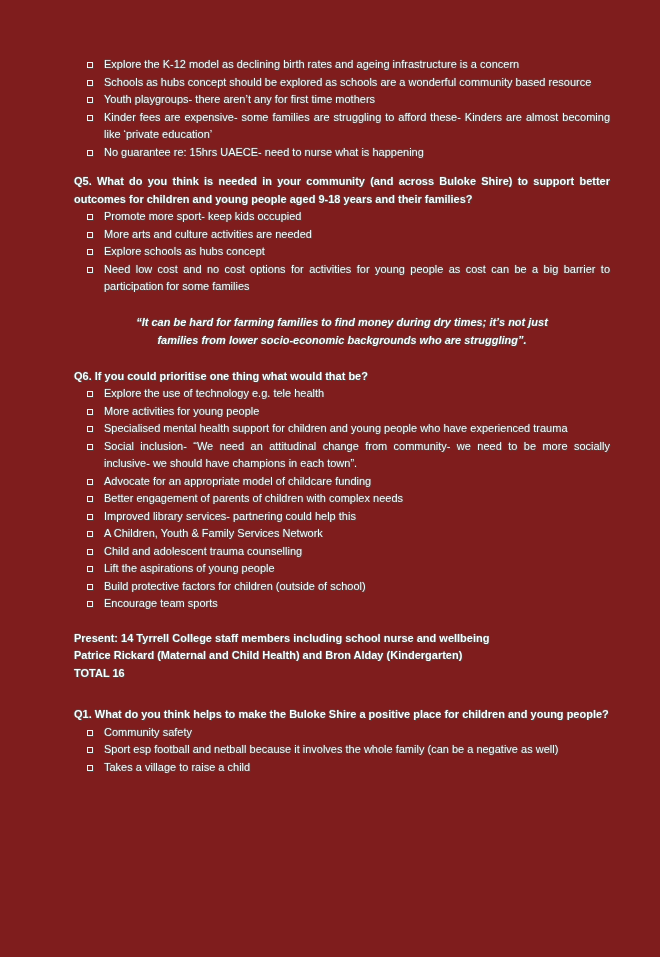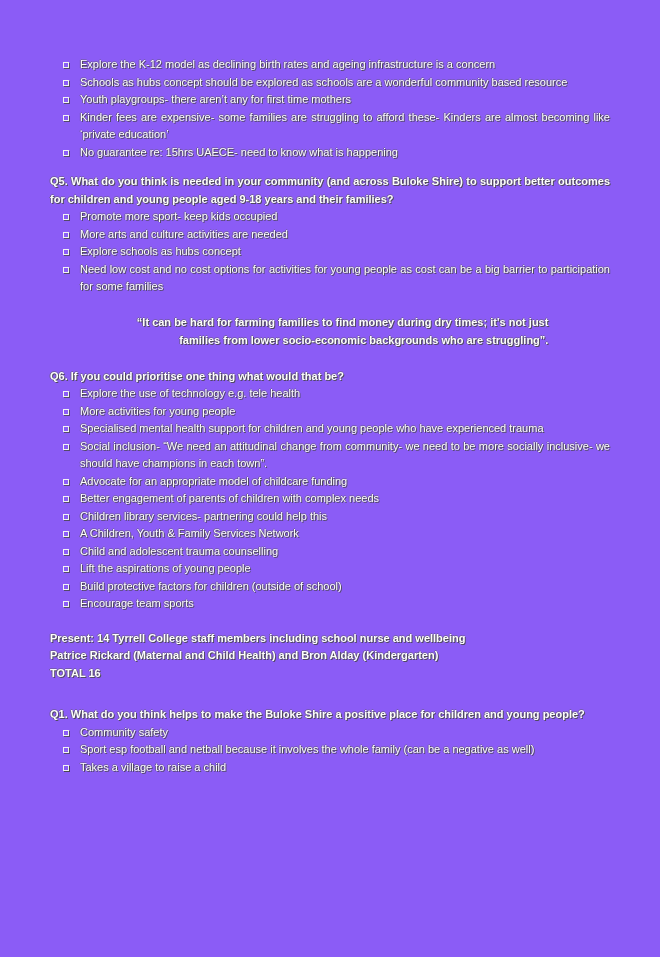--- a/index.html
+++ b/index.html
@@ -11,22 +11,22 @@
     width: 660px;
     height: 957px;
     overflow: hidden;
     font-family: "Liberation Sans", sans-serif;
     color: #ffffff;
   }
   .page {
     box-sizing: border-box;
     width: 660px;
     height: 957px;
-    padding: 56px 50px 20px 50px;
-    background: #8b5cf6;
+    padding: 56px 50px 20px 74px;
+    background: #7f1d1d;
   }
   
   .emboss {
     color: #fdfdfd;
     text-shadow:
       1px 1px 0 rgba(70,70,70,0.85),
       -1px 0 0 rgba(90,90,90,0.55),
       0 -1px 0 rgba(90,90,90,0.45);
   }
   .body-text {
@@ -55,21 +55,22 @@
     background: transparent;
     display: block;
   }
   .q-heading {
     font-weight: bold;
     margin: 12px 0 0 0;
   }
   .quote {
     margin: 17px auto 0 auto;
     width: 78%;
-    text-align: right;
+    text-align: center;
+    font-style: italic;
     font-weight: bold;
     font-size: 11px;
     line-height: 18px;
   }
   .doc-title {
     margin-top: 46px;
     text-align: center;
     font-size: 15.5px;
     line-height: 19px;
     font-weight: bold;
@@ -102,21 +103,21 @@
     <li>
       <span class="marker"></span>
       <span>Youth playgroups- there aren’t any for first time mothers</span>
     </li>
     <li>
       <span class="marker"></span>
       <span>Kinder fees are expensive- some families are struggling to afford these- Kinders are almost becoming like ‘private education’</span>
     </li>
     <li>
       <span class="marker"></span>
-      <span>No guarantee re: 15hrs UAECE- need to know what is happening</span>
+      <span>No guarantee re: 15hrs UAECE- need to nurse what is happening</span>
     </li>
   </ul>
 
   <p class="q-heading emboss">Q5. What do you think is needed in your community (and across Buloke Shire) to support better outcomes for children and young people aged 9-18 years and their families?</p>
   <ul class="bullet-list emboss">
     <li>
       <span class="marker"></span>
       <span>Promote more sport- keep kids occupied</span>
     </li>
     <li>
@@ -159,21 +160,21 @@
     <li>
       <span class="marker"></span>
       <span>Advocate for an appropriate model of childcare funding</span>
     </li>
     <li>
       <span class="marker"></span>
       <span>Better engagement of parents of children with complex needs</span>
     </li>
     <li>
       <span class="marker"></span>
-      <span>Children library services- partnering could help this</span>
+      <span>Improved library services- partnering could help this</span>
     </li>
     <li>
       <span class="marker"></span>
       <span>A Children, Youth &amp; Family Services Network</span>
     </li>
     <li>
       <span class="marker"></span>
       <span>Child and adolescent trauma counselling</span>
     </li>
     <li>

